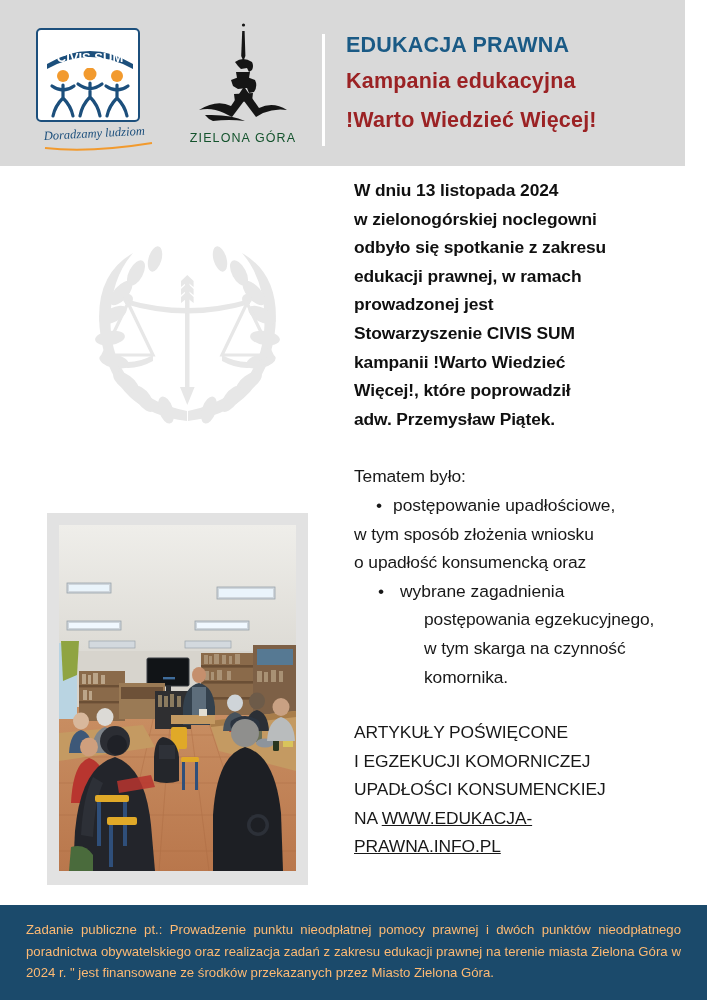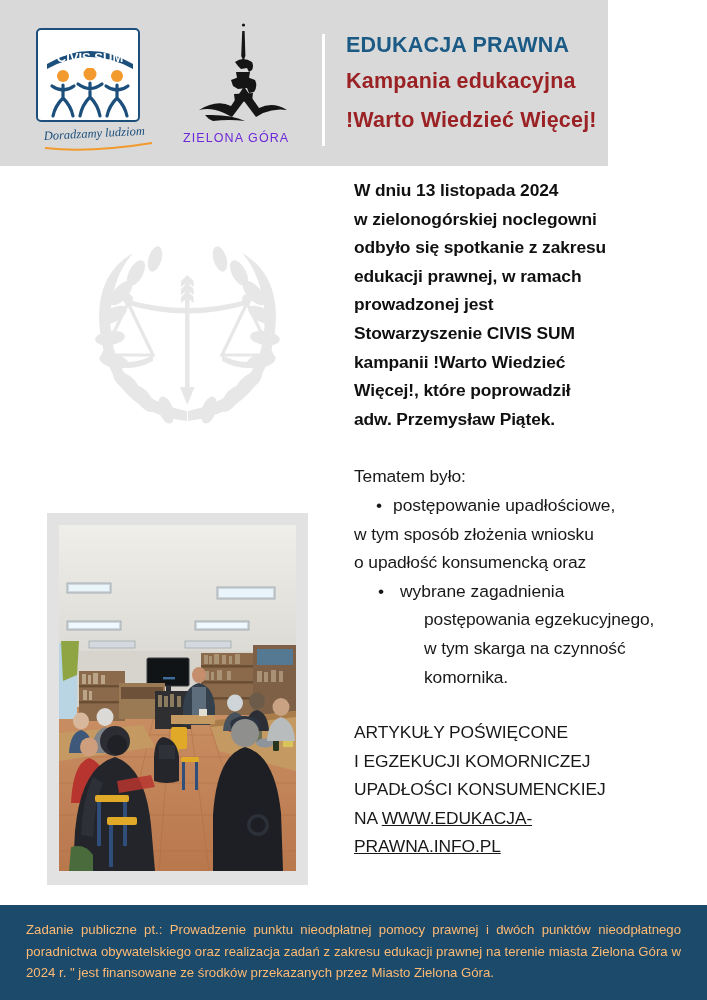--- a/index.html
+++ b/index.html
@@ -6,21 +6,21 @@
   html, body {
     width: 707px; height: 1000px;
     background: #ffffff;
     font-family: "Liberation Sans", sans-serif;
     overflow: hidden;
   }
   .poster { position: relative; width: 707px; height: 1000px; background: #fff; }
 
   
   .header {
-    position: absolute; left: 0; top: 0; width: 608px; height: 166px;
+    position: absolute; left: 0; top: 0; width: 685px; height: 166px;
     background: #d9d9d9;
     display: flex; align-items: center;
   }
   .logo-civis {
     position: absolute; left: 36px; top: 28px; width: 118px; height: 120px;
   }
   .civis-box {
     width: 104px; height: 94px;
     border: 2.5px solid #1c4f7c; border-radius: 5px;
     background: #ffffff;
@@ -30,22 +30,22 @@
     position: absolute; left: 7px; top: 10px; width: 90px; height: 30px;
   }
   .civis-people { position: absolute; left: 8px; top: 38px; width: 88px; height: 50px; }
   .civis-tag {
     position: absolute; left: 4px; top: 98px; width: 118px; height: 26px;
   }
 
   .logo-zg { position: absolute; left: 183px; top: 22px; width: 120px; height: 128px; }
   .zg-mark { width: 120px; height: 104px; }
   .zg-label {
-    text-align: left; font-size: 12.5px; letter-spacing: 1.1px;
-    color: #6d28d9; font-family: "Liberation Sans", sans-serif; margin-top: 1px;
+    text-align: center; font-size: 12.5px; letter-spacing: 1.1px;
+    color: #14532d; font-family: "Liberation Sans", sans-serif; margin-top: 1px;
   }
 
   .header-divider {
     position: absolute; left: 322px; top: 34px; width: 3px; height: 112px;
     background: #ffffff;
   }
   .header-text { position: absolute; left: 346px; top: 28px; width: 350px; }
   .h-line1 {
     font-size: 21.5px; font-weight: bold; color: #1a5a85;
     letter-spacing: 0.2px; line-height: 34px;

